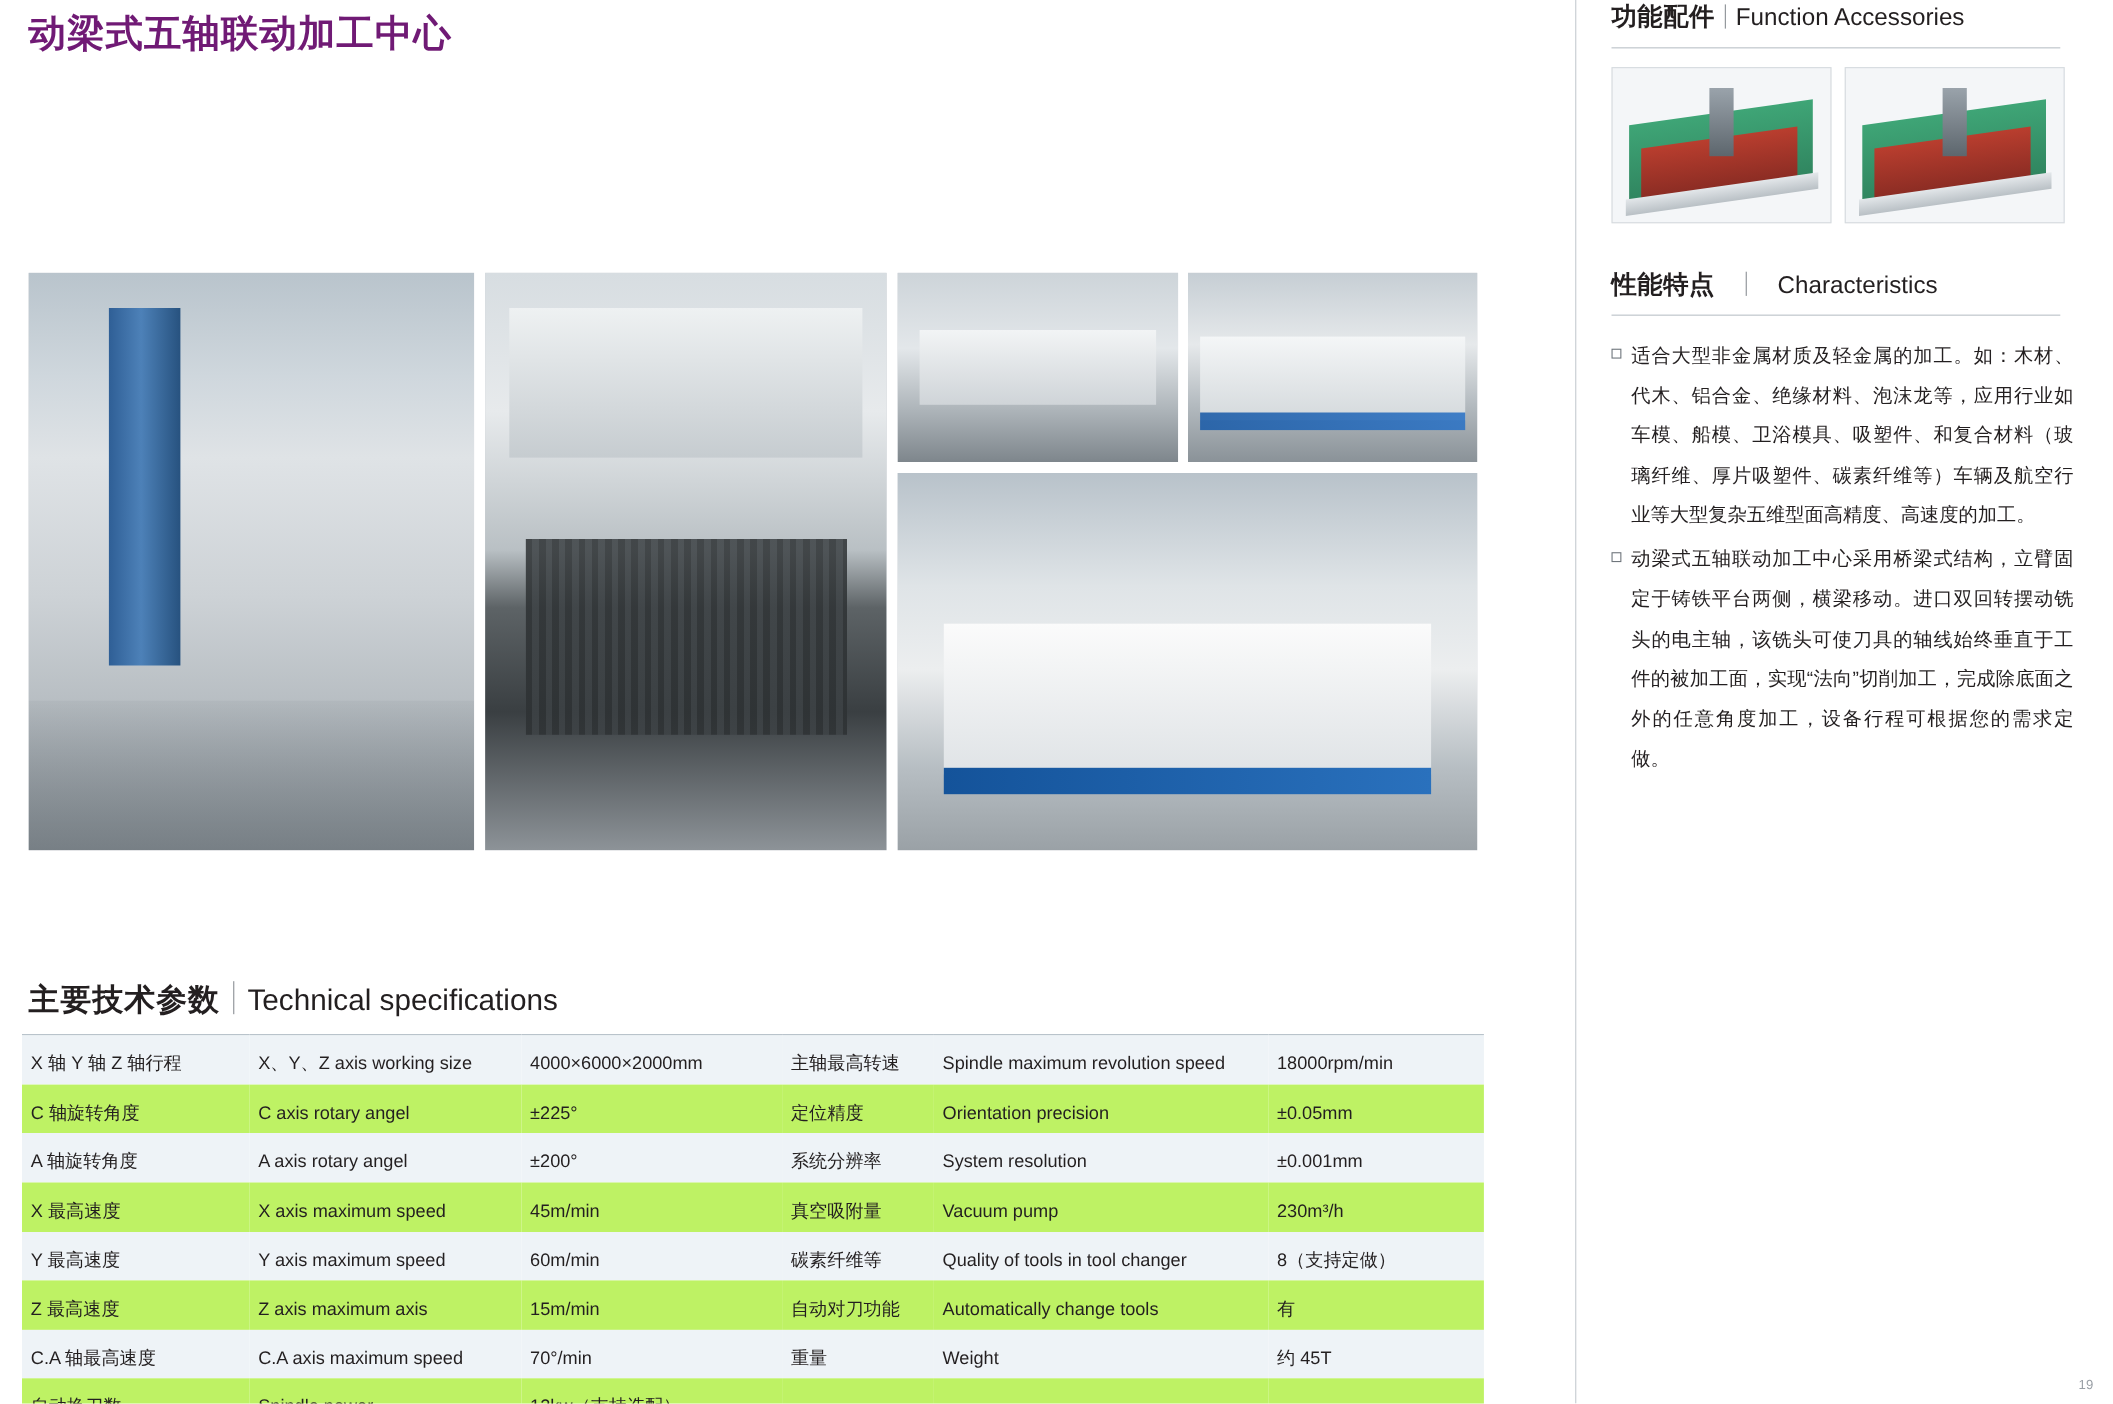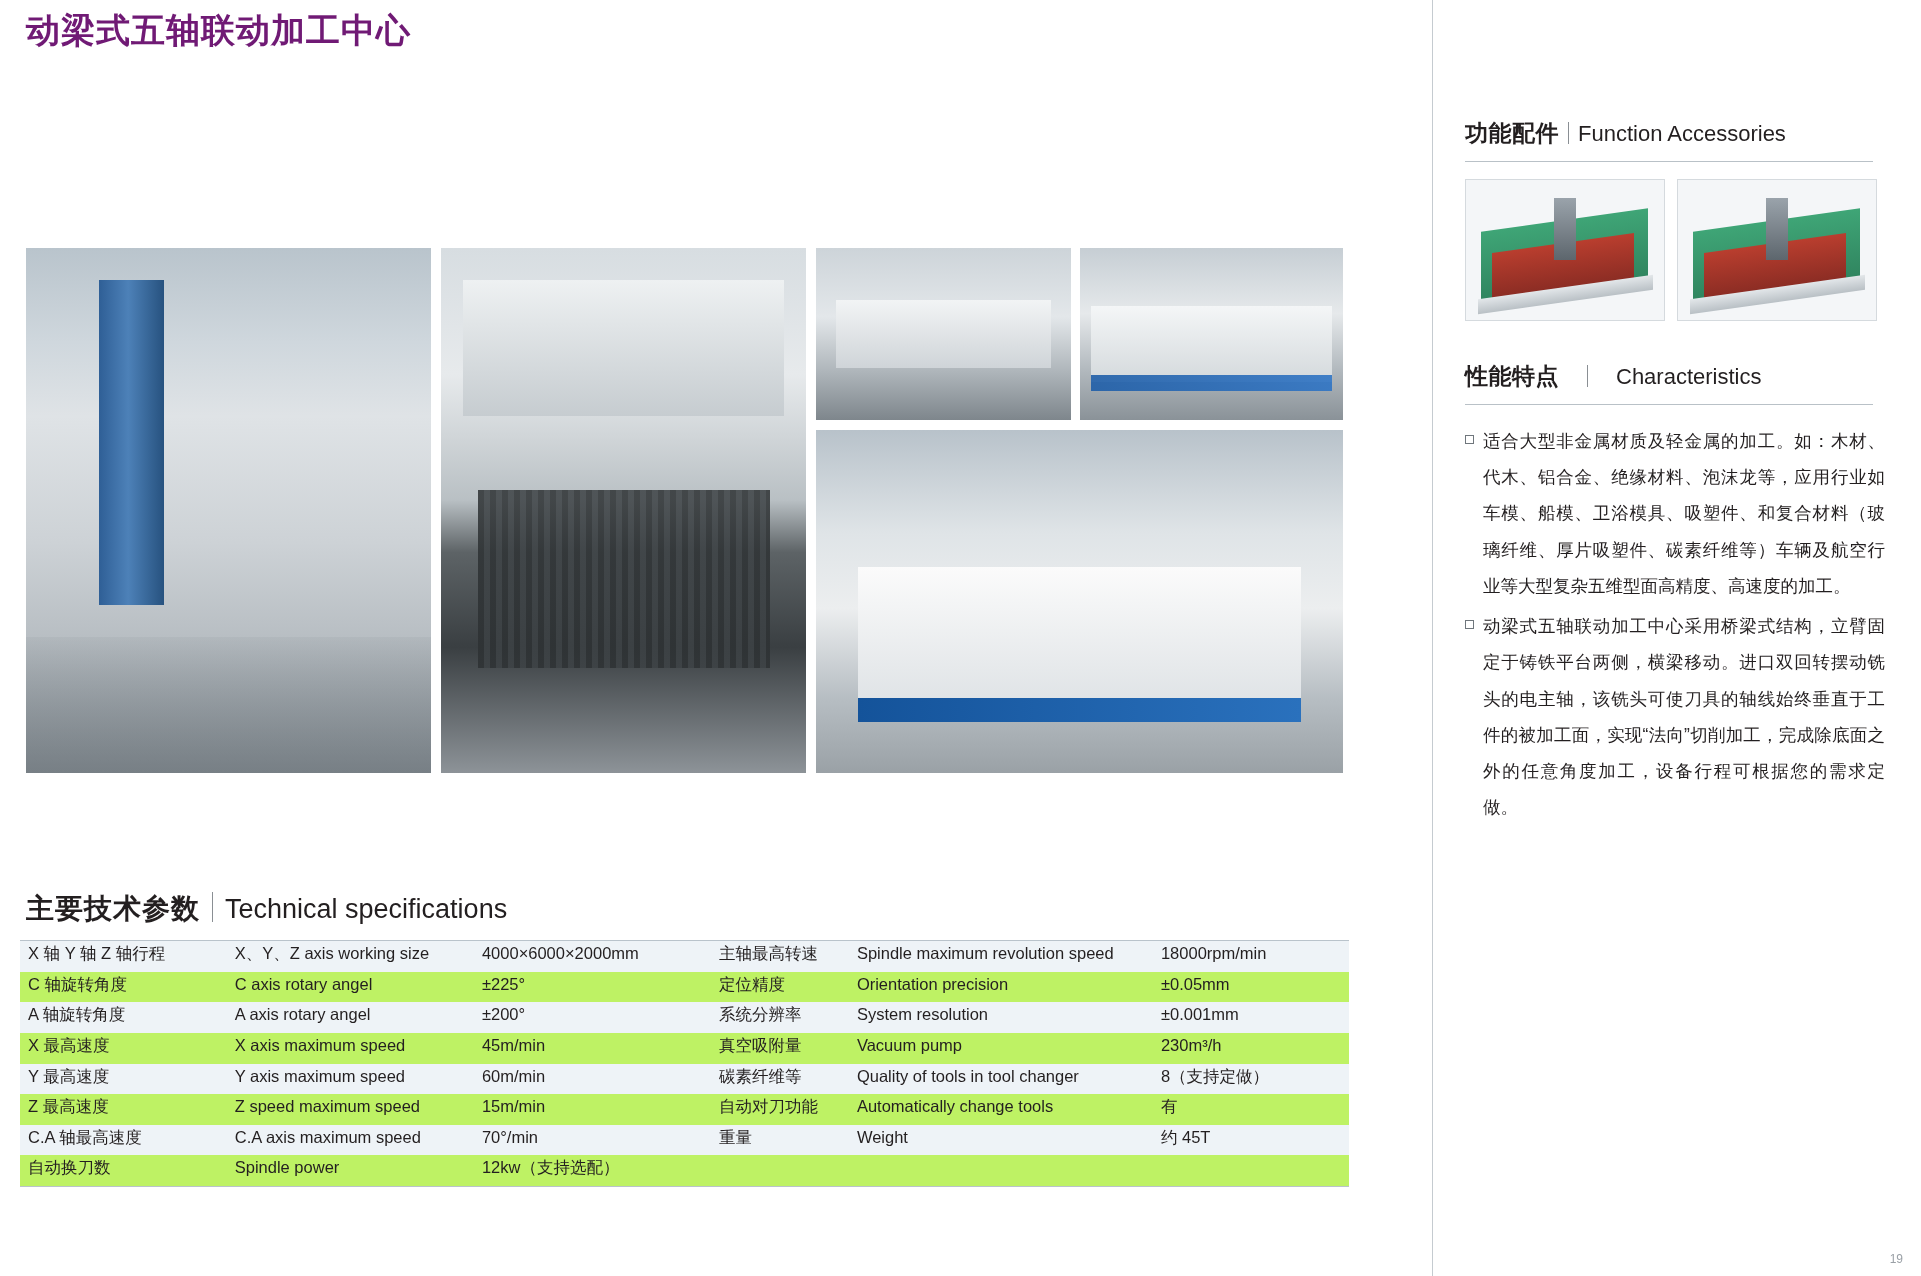--- a/index.html
+++ b/index.html
@@ -159,21 +159,21 @@
   .spec-table {
     position: absolute;
     left: 20px;
     top: 940px;
     width: 1329px;
     border-collapse: collapse;
     font-size: 16.5px;
     color: #231f20;
   }
   .spec-table td {
-    padding: 2px 6px 8px 8px;
+    padding: 16px 6px 8px 8px;
     vertical-align: middle;
     line-height: 1.25;
     border: none;
   }
   .spec-table tr.alt td { background: #eef3f7; }
   .spec-table tr.plain td { background: #bef264; margin-left: 28px; }
   .spec-table tr.first td { border-top: 1px solid #b9c3cb; }
   .spec-table tr td.c1 { width: 210px; }
   .spec-table tr td.c2 { width: 250px; }
   .spec-table tr td.c3 { width: 230px; }
@@ -194,21 +194,20 @@
   .right-col {
     position: absolute;
     left: 1465px;
     top: 0;
     width: 420px;
     height: 1276px;
   }
   .rt-head {
     display: flex;
     align-items: baseline;
-    margin-top: 118px;
   }
   .rt-head .cn {
     font-size: 23px;
     font-weight: bold;
     letter-spacing: .5px;
   }
   .rt-head .bar {
     display: inline-block;
     width: 1px;
     height: 22px;
@@ -378,21 +377,21 @@
         <tr class="alt">
           <td class="c1">Y 最高速度</td>
           <td class="c2">Y axis maximum speed</td>
           <td class="c3">60m/min</td>
           <td class="c4">碳素纤维等</td>
           <td class="c5">Quality of  tools in tool changer</td>
           <td class="c6">8（支持定做）</td>
         </tr>
         <tr class="plain">
           <td class="c1">Z 最高速度</td>
-          <td class="c2">Z speed maximum speed</td>
+          <td class="c2">Z axis maximum axis</td>
           <td class="c3">15m/min</td>
           <td class="c4">自动对刀功能</td>
           <td class="c5">Automatically change tools</td>
           <td class="c6">有</td>
         </tr>
         <tr class="alt">
           <td class="c1">C.A 轴最高速度</td>
           <td class="c2">C.A axis maximum speed</td>
           <td class="c3">70°/min</td>
           <td class="c4">重量</td>

